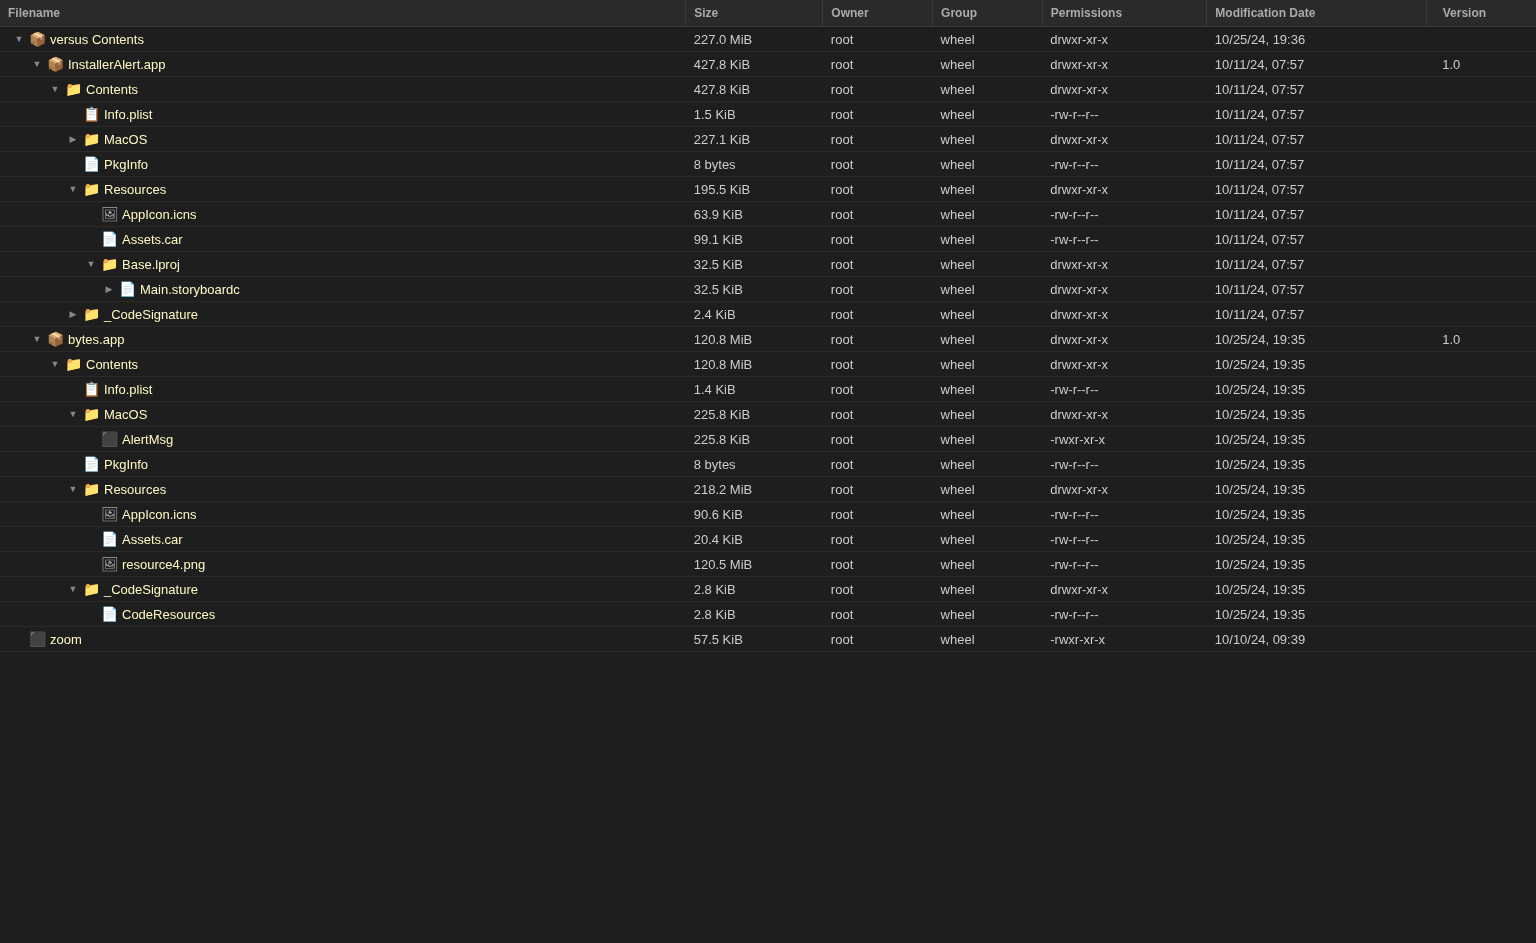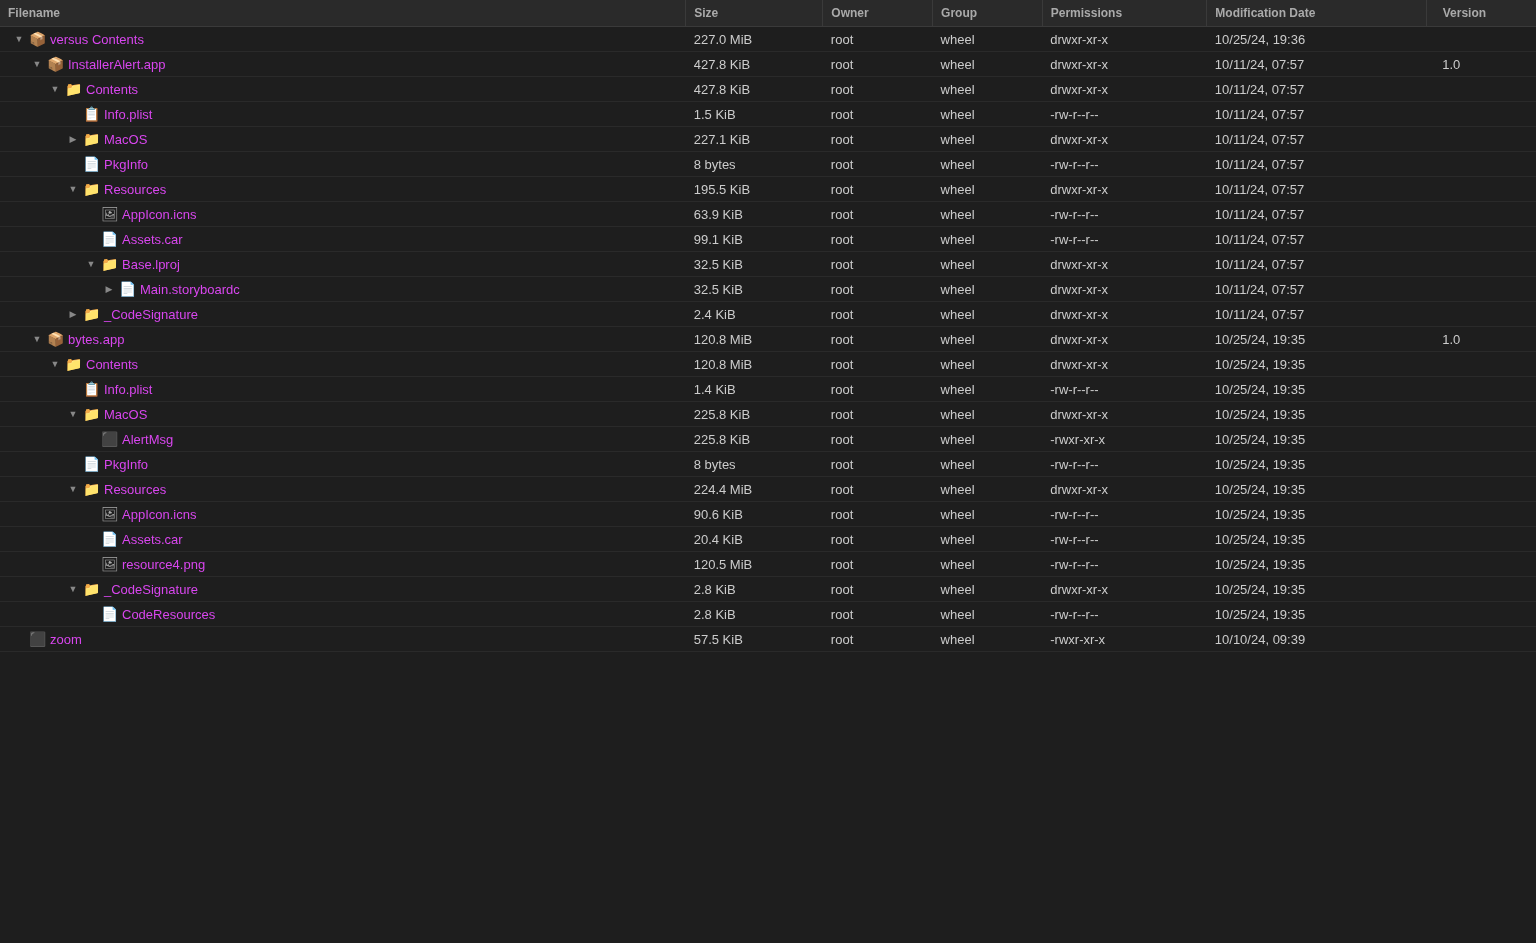--- a/index.html
+++ b/index.html
@@ -83,21 +83,21 @@
       font-size: 14px;
     }
     .icon-folder { color: #4fa8d5; }
     .icon-file { color: #aaaaaa; }
     .icon-app { color: #e8a44a; }
     .icon-binary { color: #888888; }
     .icon-plist { color: #aaaaaa; }
     .icon-pkg { color: #aaaaaa; }
     .icon-icns { color: #aaaaaa; }
     .name-text {
-      color: #d946ef;
+      color: #fef9c3;
       flex: 1;
     }
   </style>
 </head>
 <body>
 
 <div class="file-browser">
   <table>
     <thead>
       <tr>
@@ -401,21 +401,21 @@
         </tr>
         <tr>
           <td class="col-filename">
             <div class="filename-cell">
               <span class="indent" style="width: 54px; display: inline-block; flex-shrink: 0;"></span>
               <span class="toggle">▼</span>
               <span class="icon icon-folder">📁</span>
               <span class="name-text">Resources</span>
             </div>
           </td>
-          <td class="col-size">224.4 MiB</td>
+          <td class="col-size">218.2 MiB</td>
           <td class="col-owner">root</td>
           <td class="col-group">wheel</td>
           <td class="col-perms">drwxr-xr-x</td>
           <td class="col-moddate">10/25/24, 19:35</td>
           <td class="col-version"></td>
         </tr>
         <tr>
           <td class="col-filename">
             <div class="filename-cell">
               <span class="indent" style="width: 72px; display: inline-block; flex-shrink: 0;"></span>

